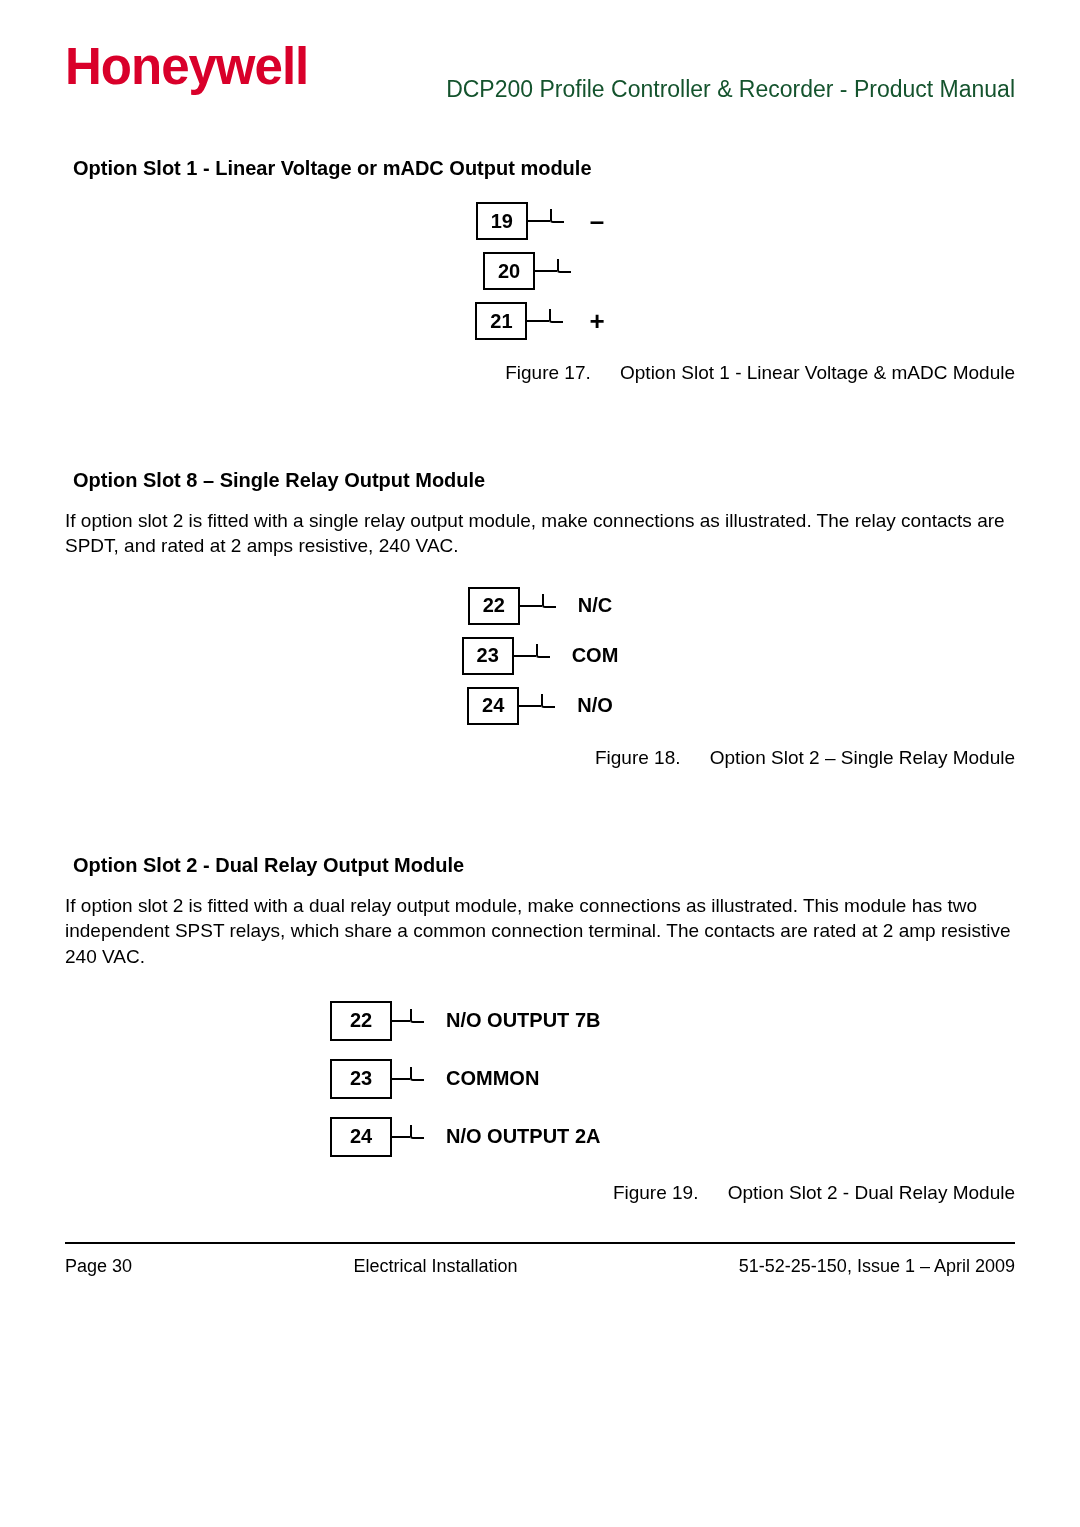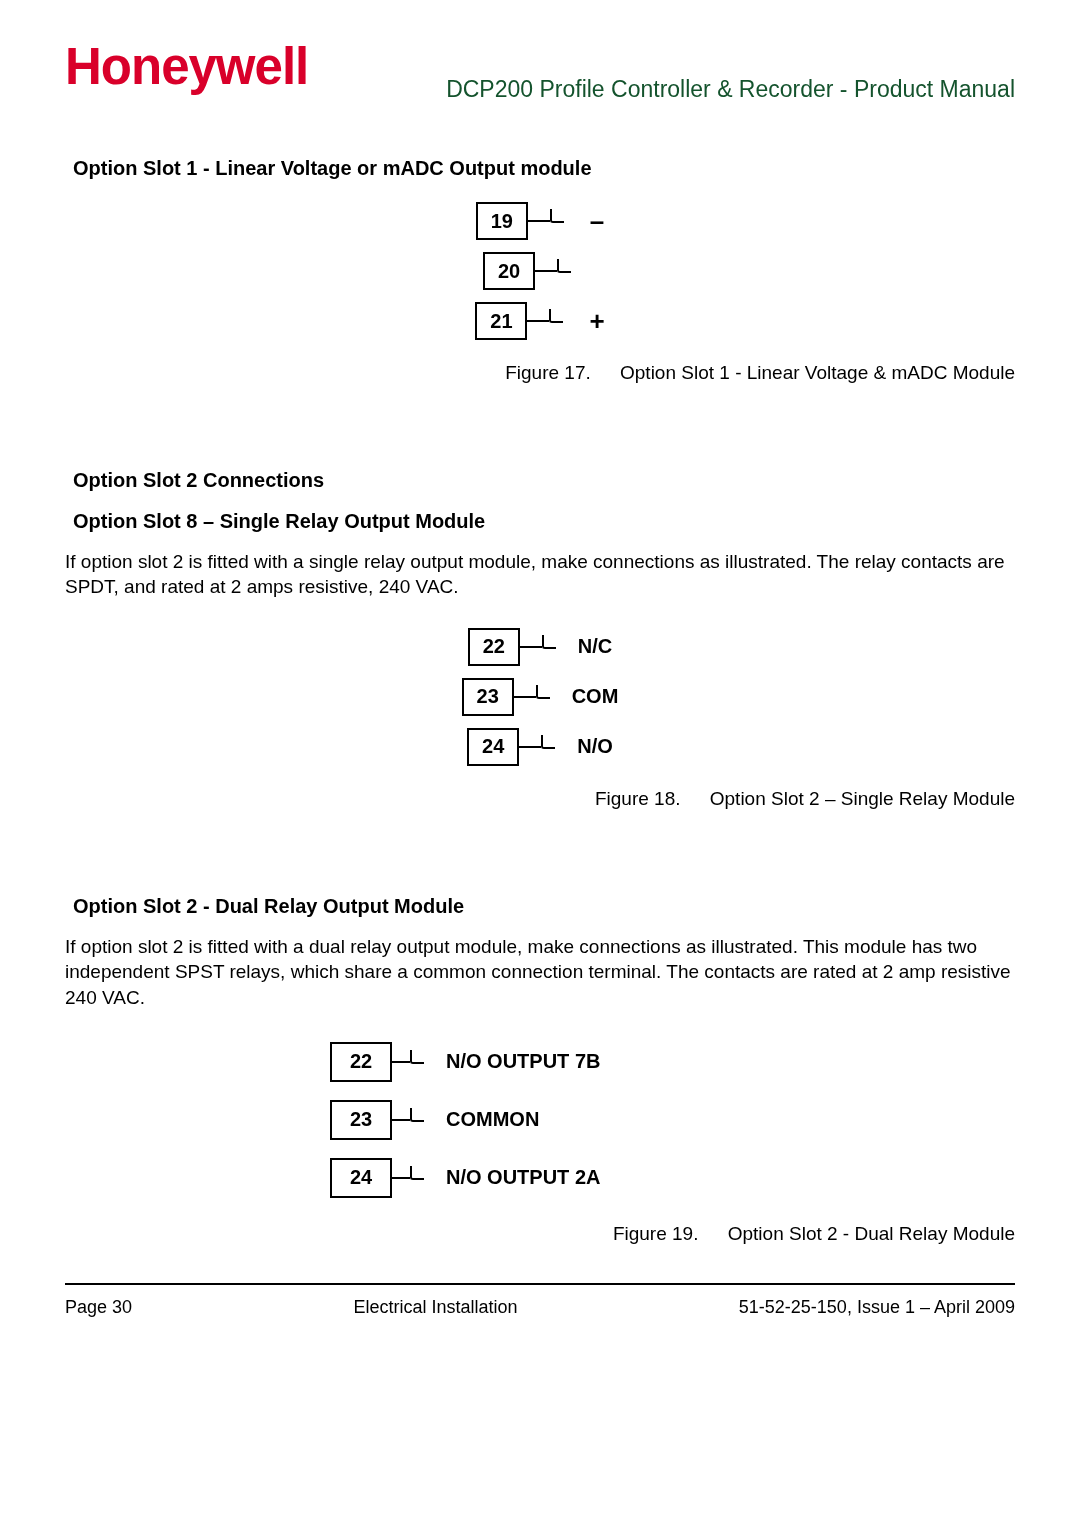--- a/index.html
+++ b/index.html
@@ -148,21 +148,20 @@
       <div class="term-label sym">+</div>
     </div>
   </div>
   <div class="caption">
     <span class="fig-no">Figure 17.</span>
     <span>Option Slot 1 - Linear Voltage &amp; mADC Module</span>
   </div>
 
   <div class="sp-20"></div>
 
-  <div class="section-heading">Option Slot 2 Connections</div>
 
   <div class="section-heading">Option Slot 8 – Single Relay Output Module</div>
   <p class="body-text">If option slot 2 is fitted with a single relay output module, make connections as illustrated. The relay contacts are SPDT, and rated at 2 amps resistive, 240 VAC.</p>
 
   <div class="diagram">
     <div class="term-row">
       <div class="term-box">22</div>
       <div class="wire"></div>
       <div class="hook"></div>
       <div class="term-label">N/C</div>

